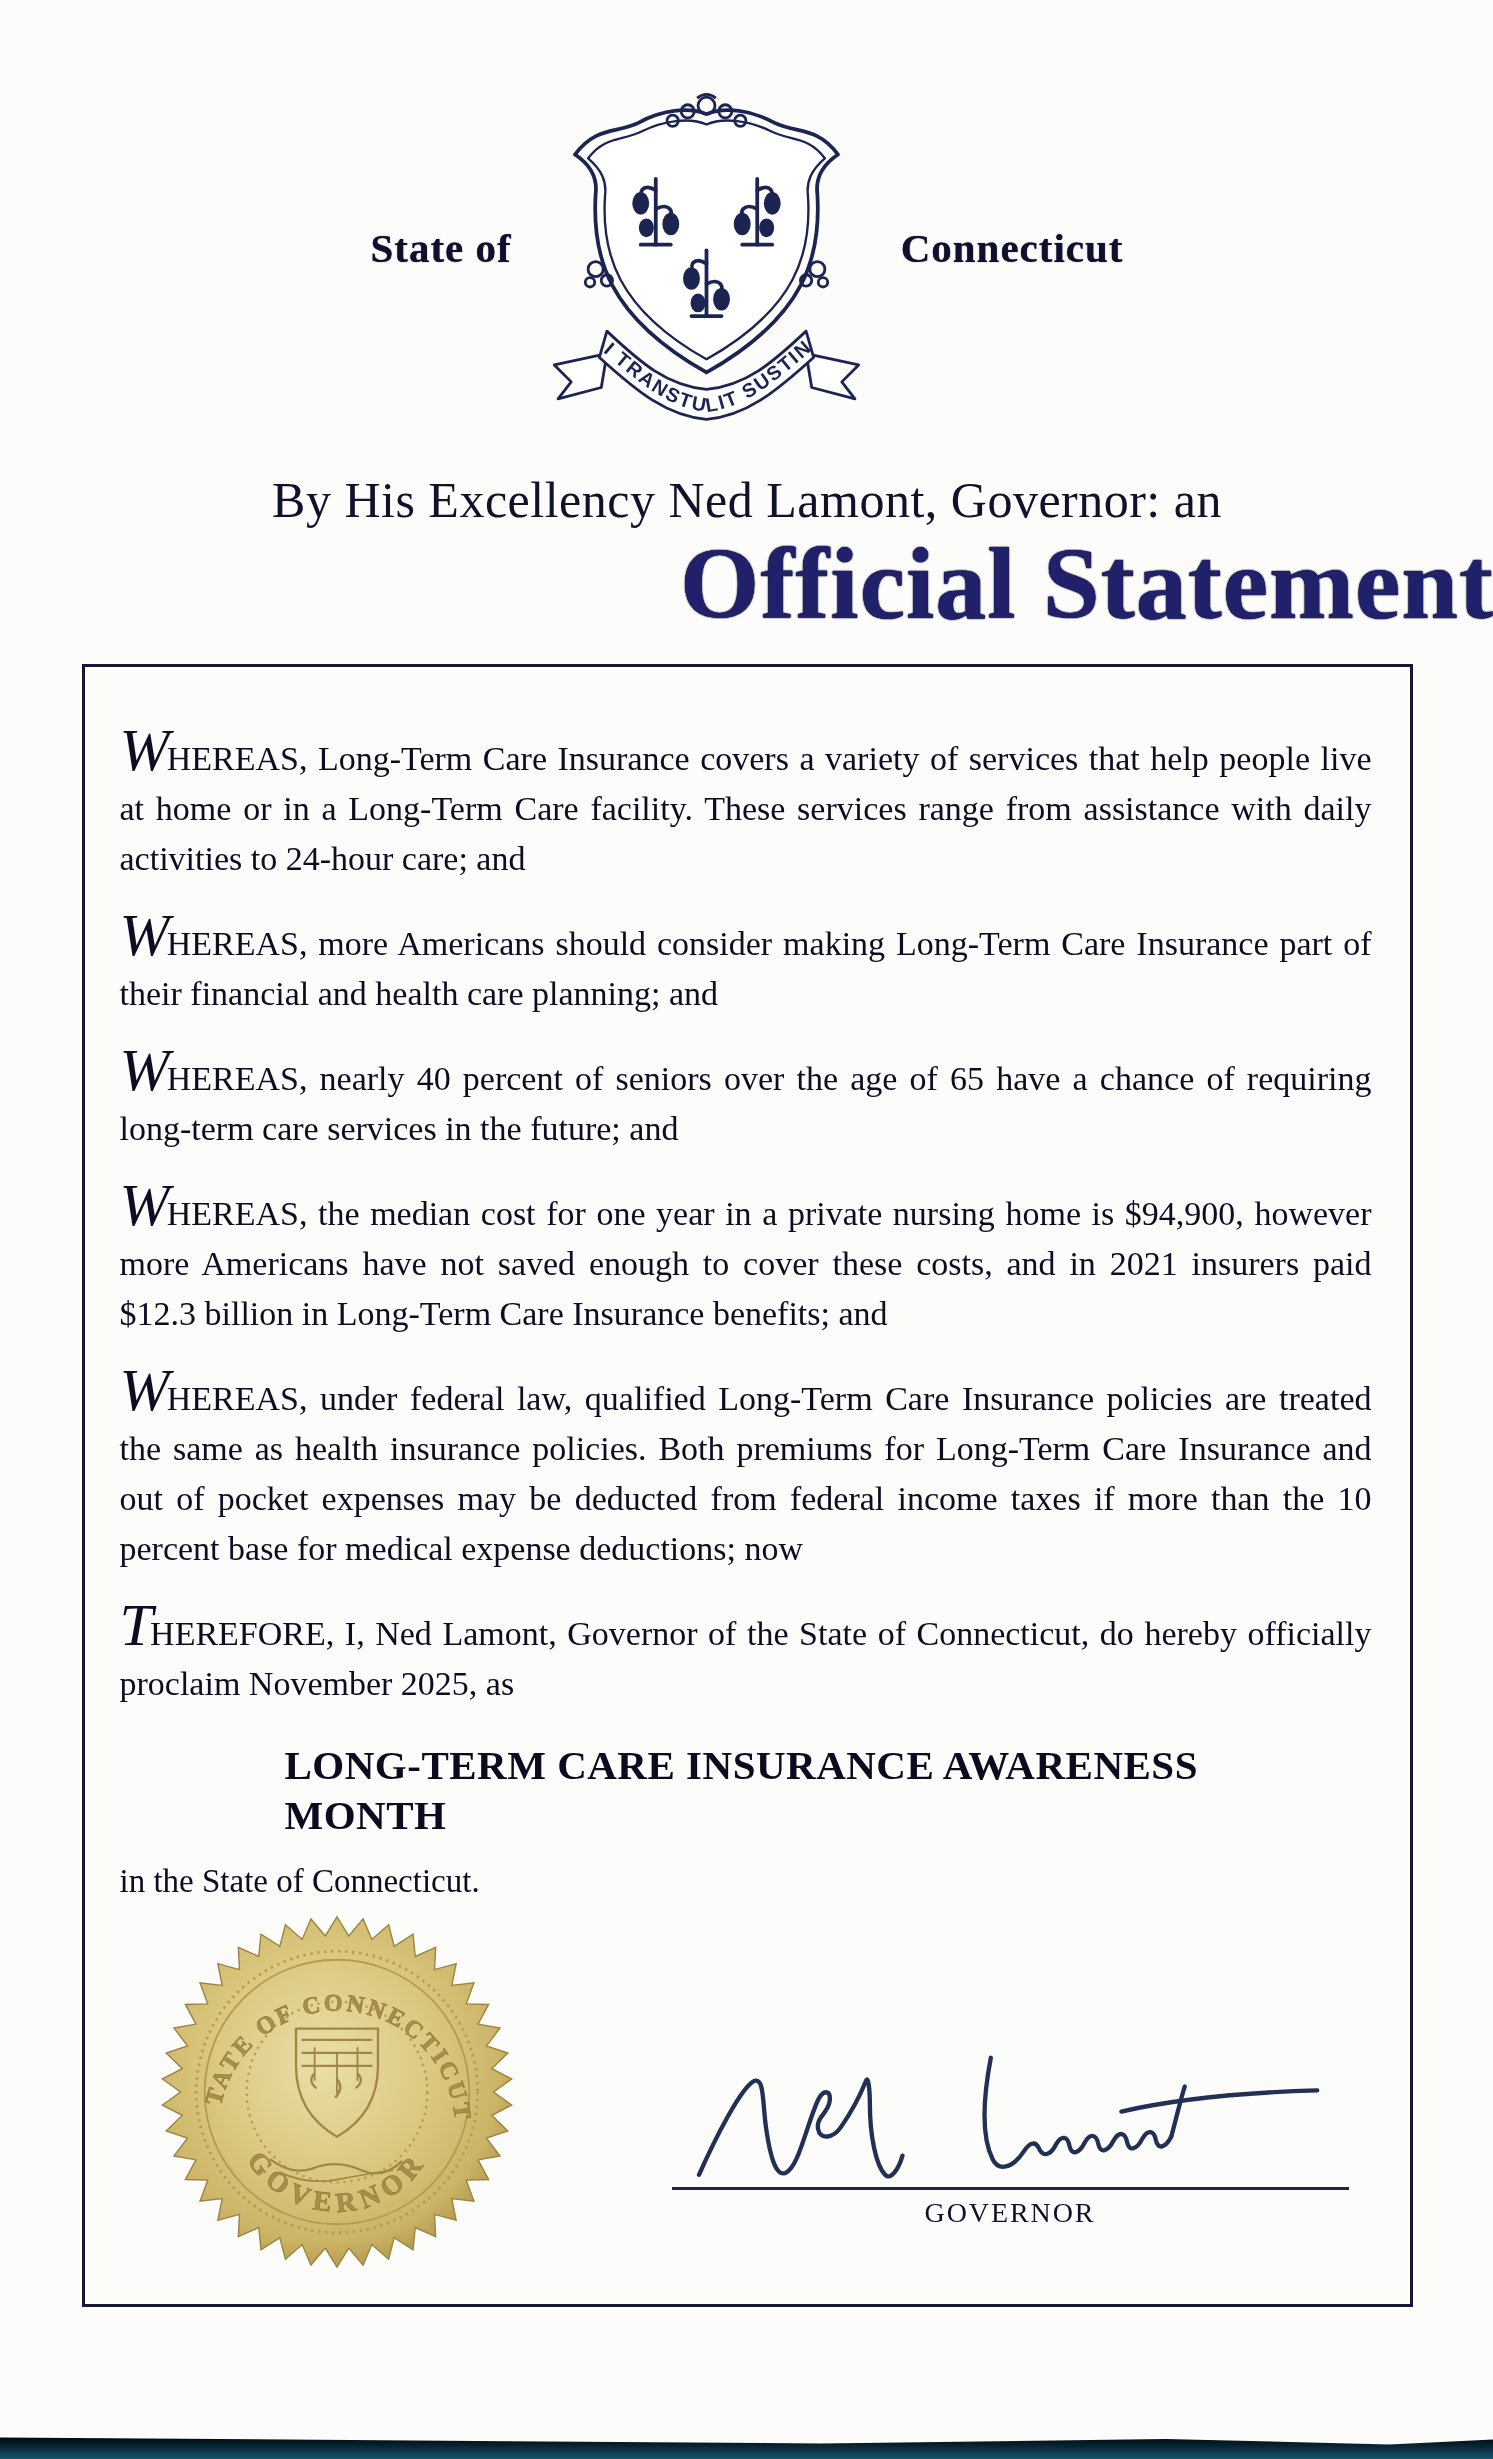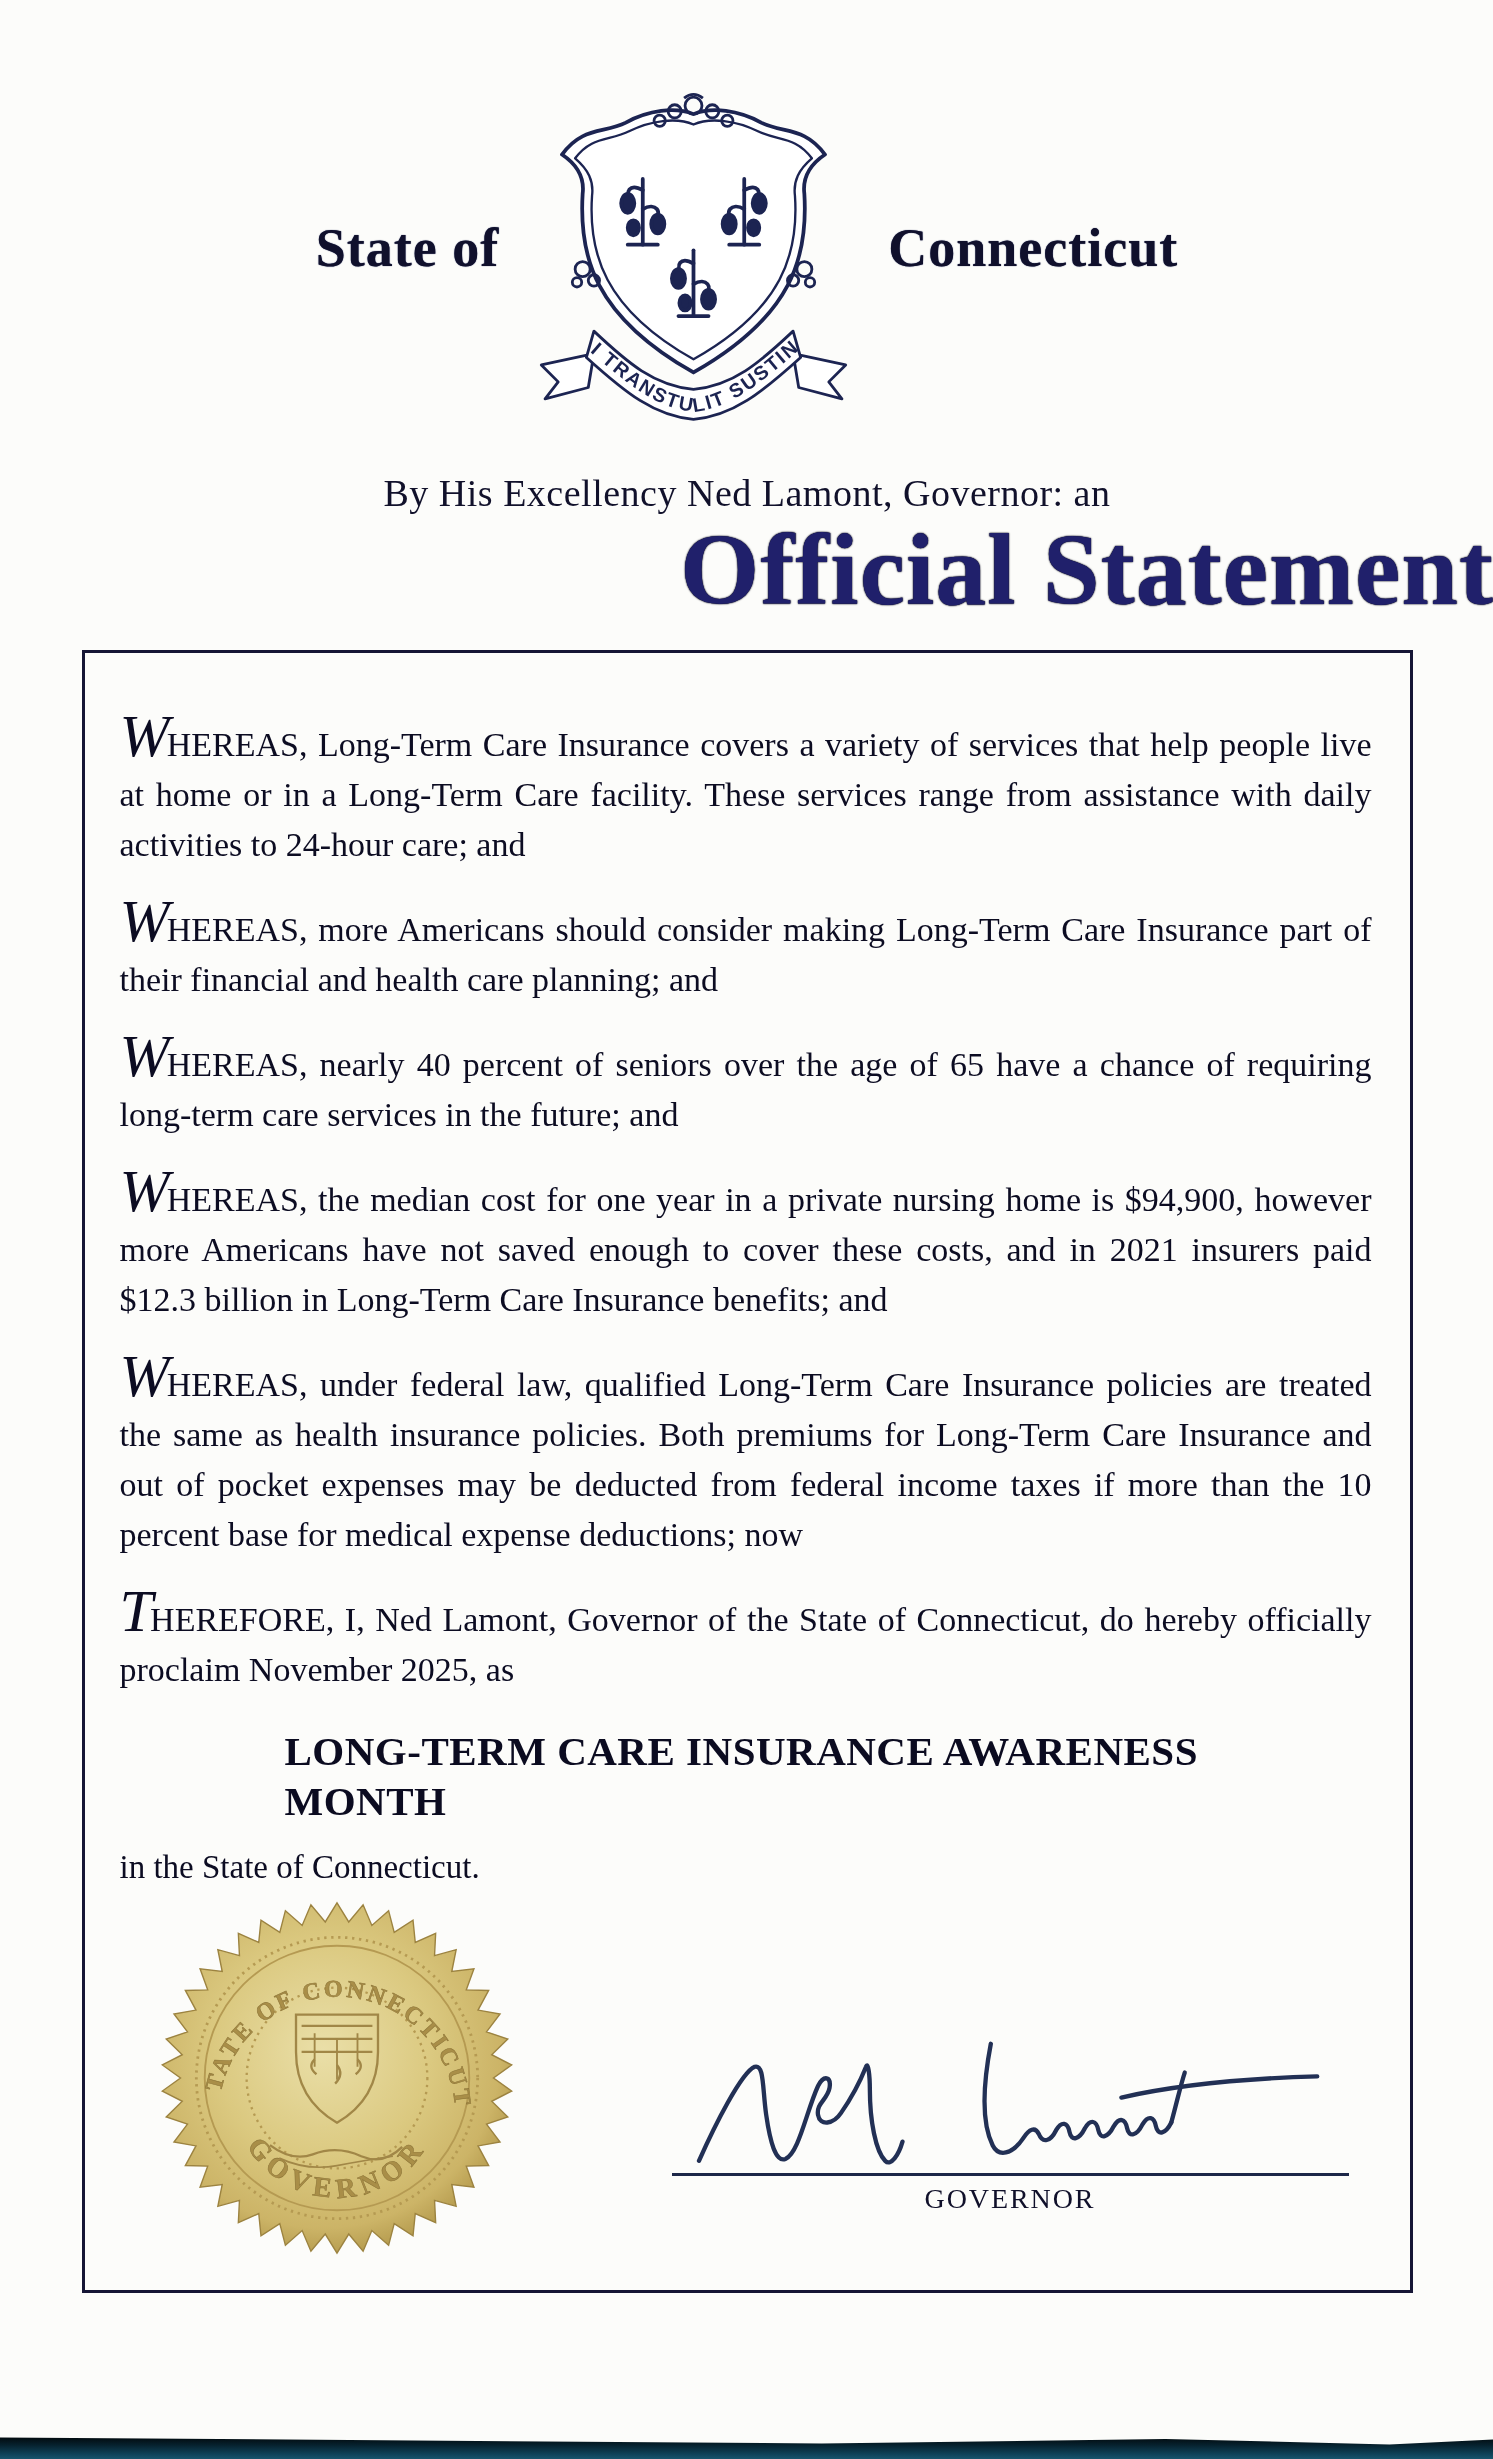--- a/index.html
+++ b/index.html
@@ -11,30 +11,30 @@
     overflow:hidden;
     font-family:"Liberation Serif","DejaVu Serif",serif;
     color:#0e0e24;
   }
   
   .header{
     padding-top:85px;
     display:flex;justify-content:center;align-items:center;gap:33px;
   }
   .state-word{
-    font-size:54px;font-weight:bold;color:#10102c;
+    font-size:41px;font-weight:bold;color:#10102c;
     letter-spacing:1px;
     position:relative;top:-15.4px;
     text-shadow:0 0 1px #1c2452;
   }
   .crest{width:323px;height:357px;flex:0 0 auto;}
   
   .byline{
     margin-top:29px;text-align:center;
-    font-size:38px;color:#11112b;letter-spacing:0.5px;
+    font-size:50px;color:#11112b;letter-spacing:0.5px;
   }
   .doc-title{
     margin:3.8px 0 0;text-align:right;
     font-size:102px;font-weight:bold;line-height:1.0;
     color:#20206b;letter-spacing:1px;
     text-shadow:0 0 1px #05051a,0 0 1.9px #05051a;
   }
   
   .frame{
     box-sizing:border-box;

